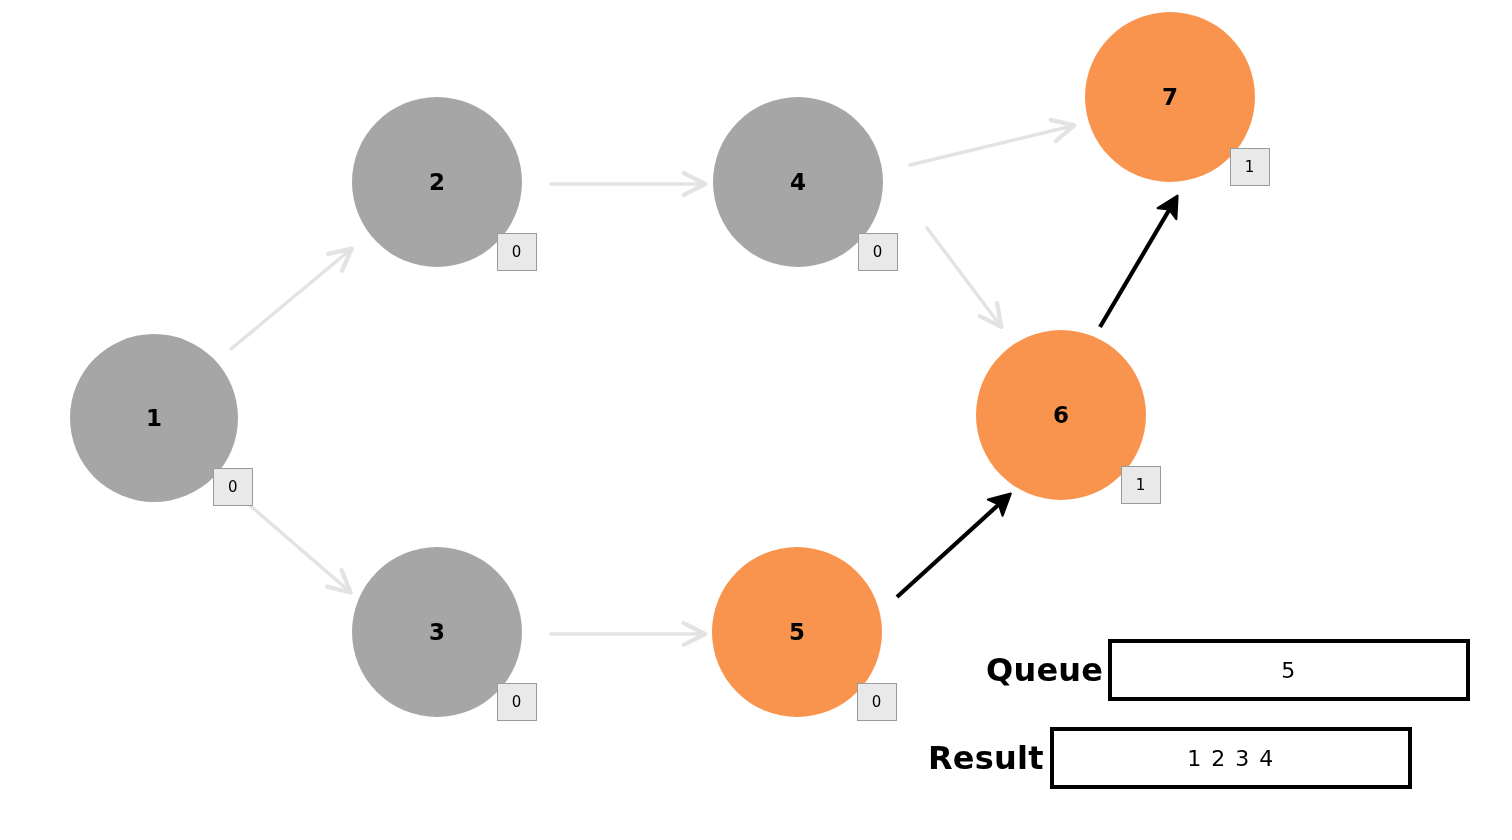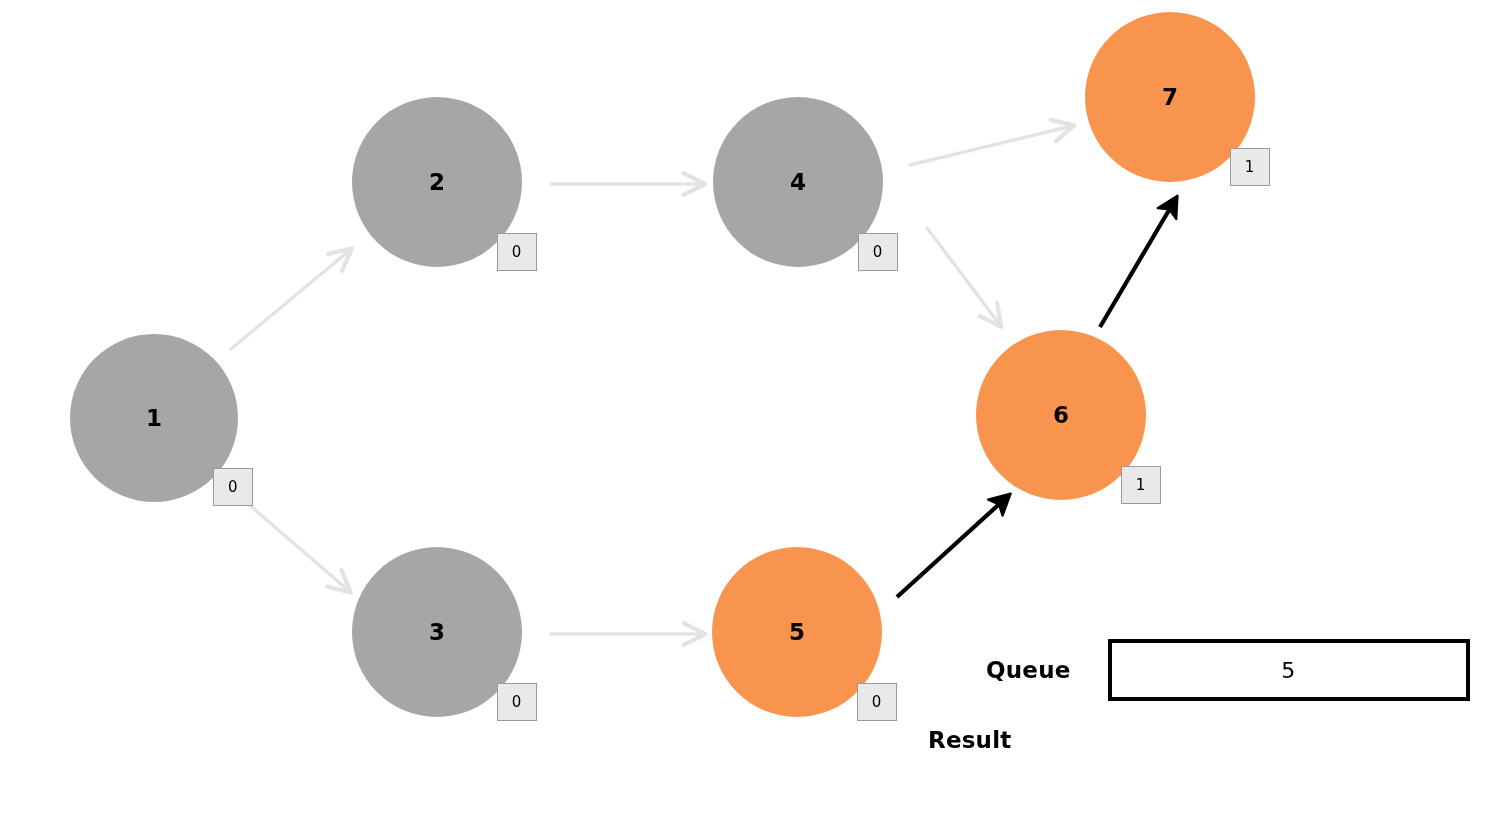--- a/index.html
+++ b/index.html
@@ -56,21 +56,21 @@
     color: #000000;
     box-sizing: border-box;
   }
   .panel {
     position: absolute;
     display: flex;
     align-items: center;
   }
   .panel-label {
     font-family: "DejaVu Sans", "Liberation Sans", sans-serif;
-    font-size: 23px;
+    font-size: 32px;
     font-weight: 700;
     color: #000000;
     letter-spacing: 0.2px;
     width: 122px;
     text-align: left;
   }
   .panel-box {
     width: 362px;
     height: 62px;
     border: 4px solid #000000;
@@ -143,15 +143,16 @@
       <div class="node-badge" style="left: 1229.5px; top: 148px;">1</div>
     </div>
 
   <div class="panel" style="left:986px; top:639px;">
     <div class="panel-label">Queue</div>
     <div class="panel-box">5</div>
   </div>
 
   <div class="panel" style="left:928px; top:727px;">
     <div class="panel-label">Result</div>
+    <div class="panel-box">1 2 3 4</div>
   </div>
 
 </div>
 
 </body></html>

